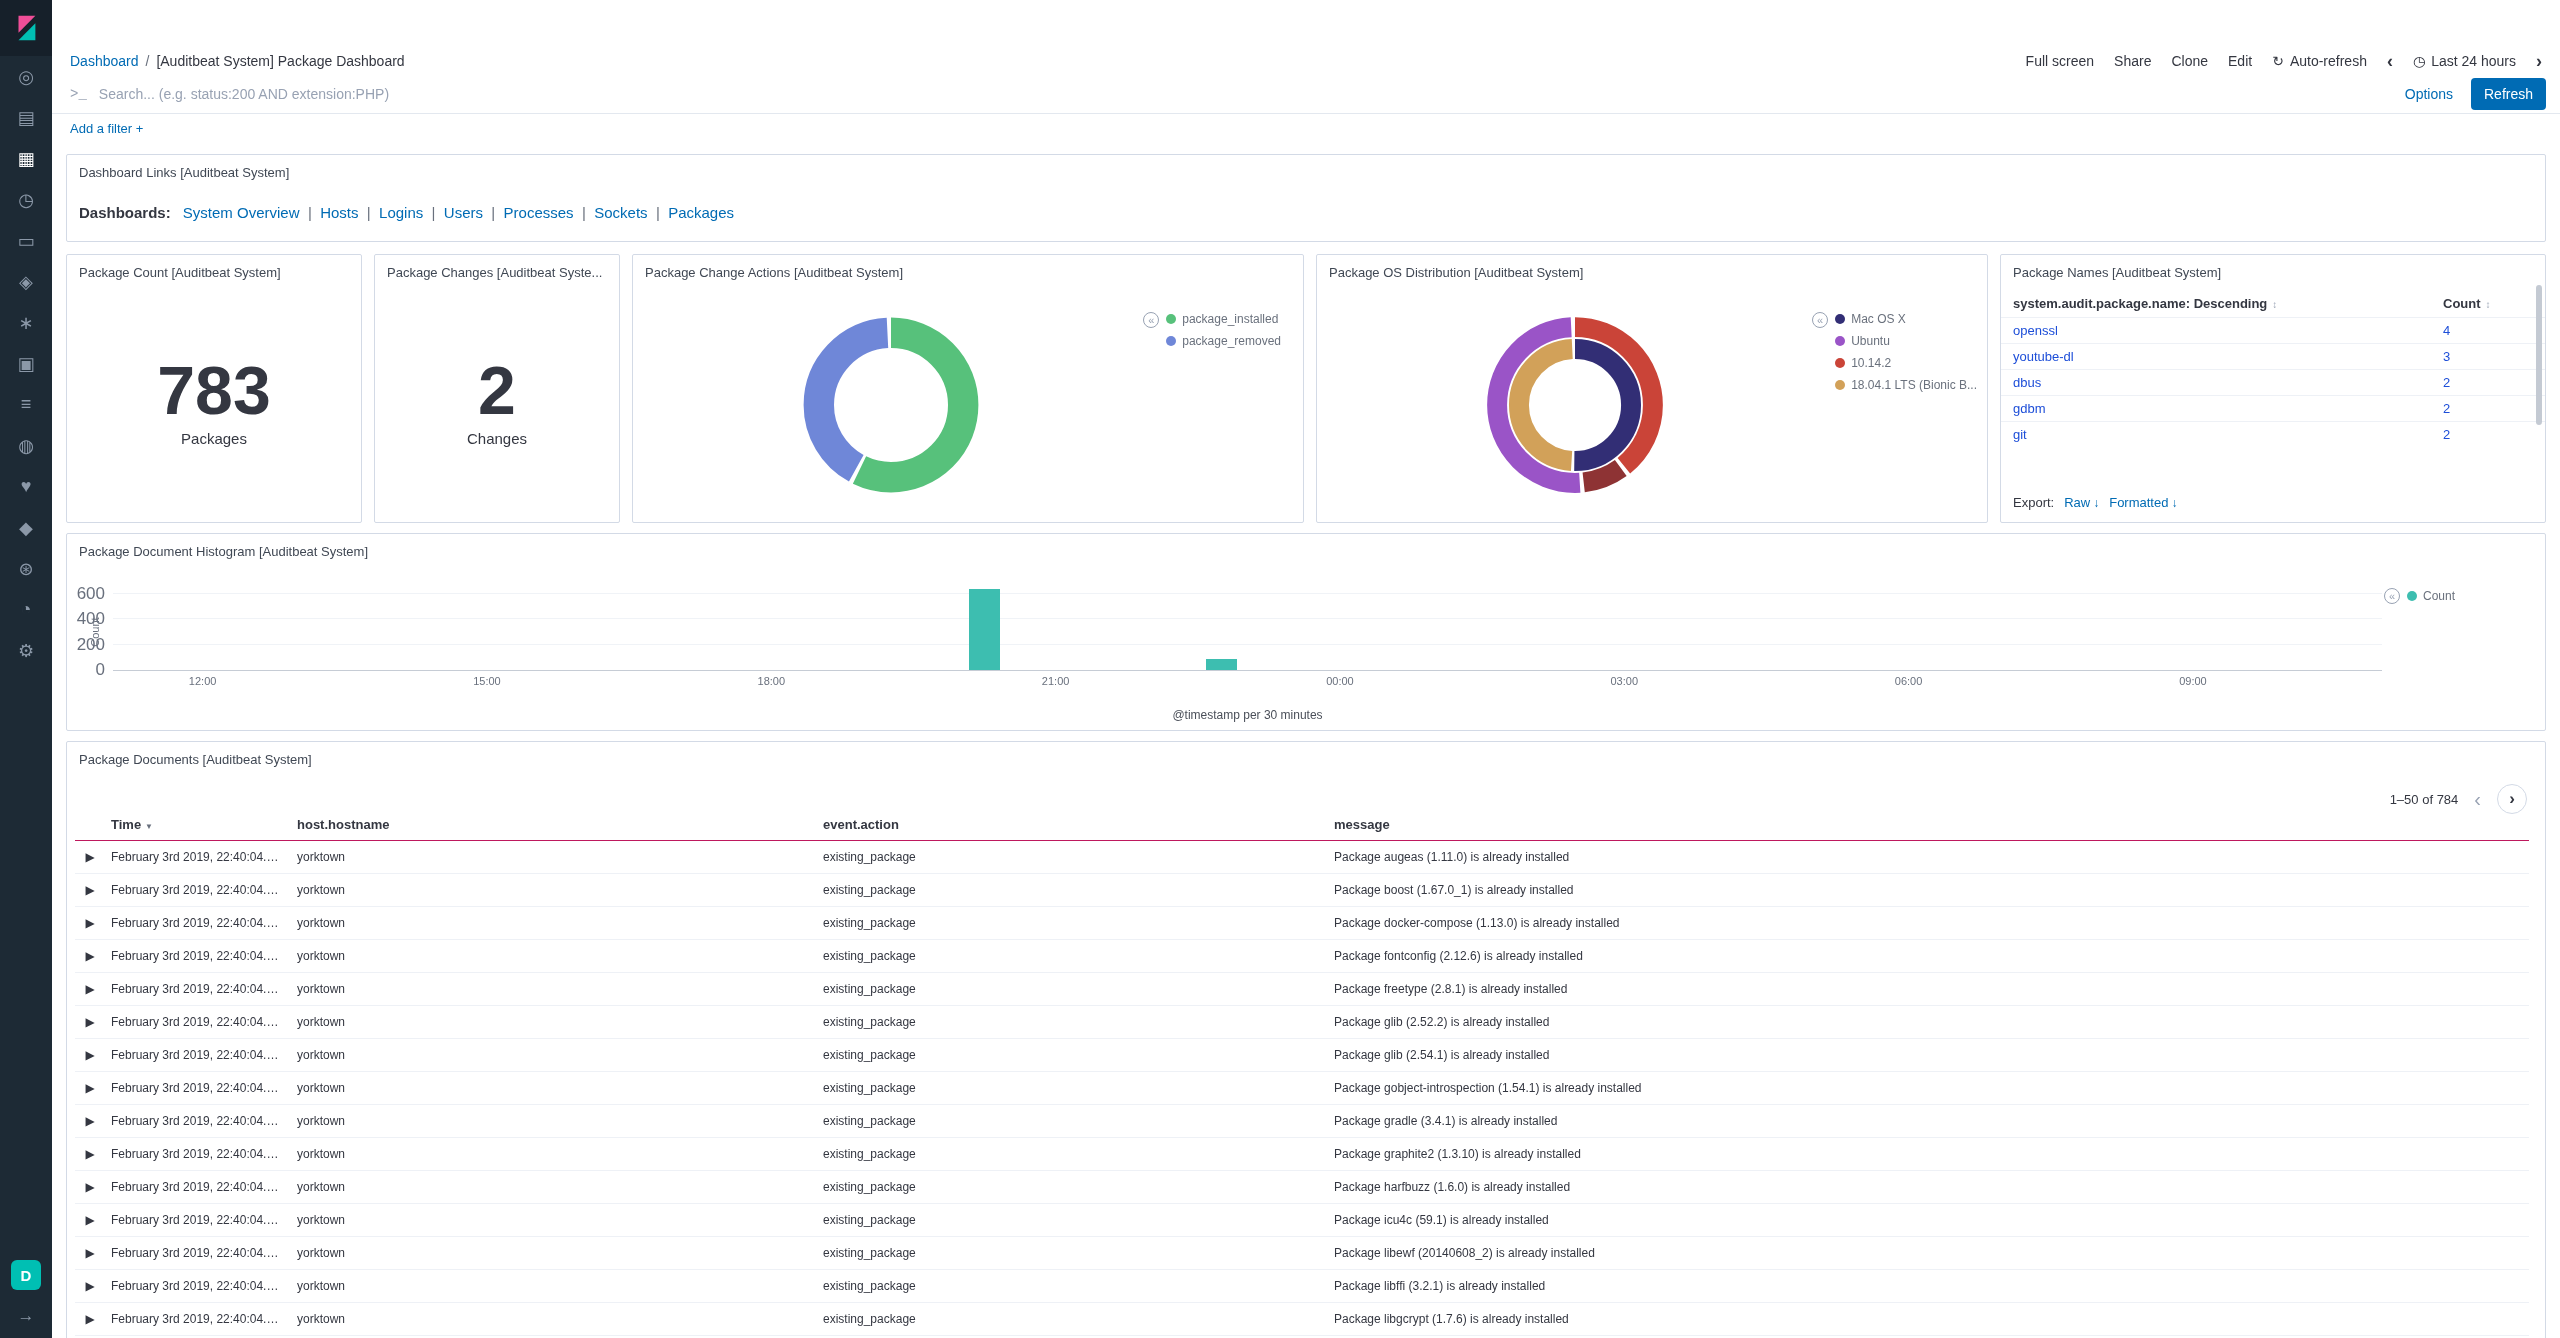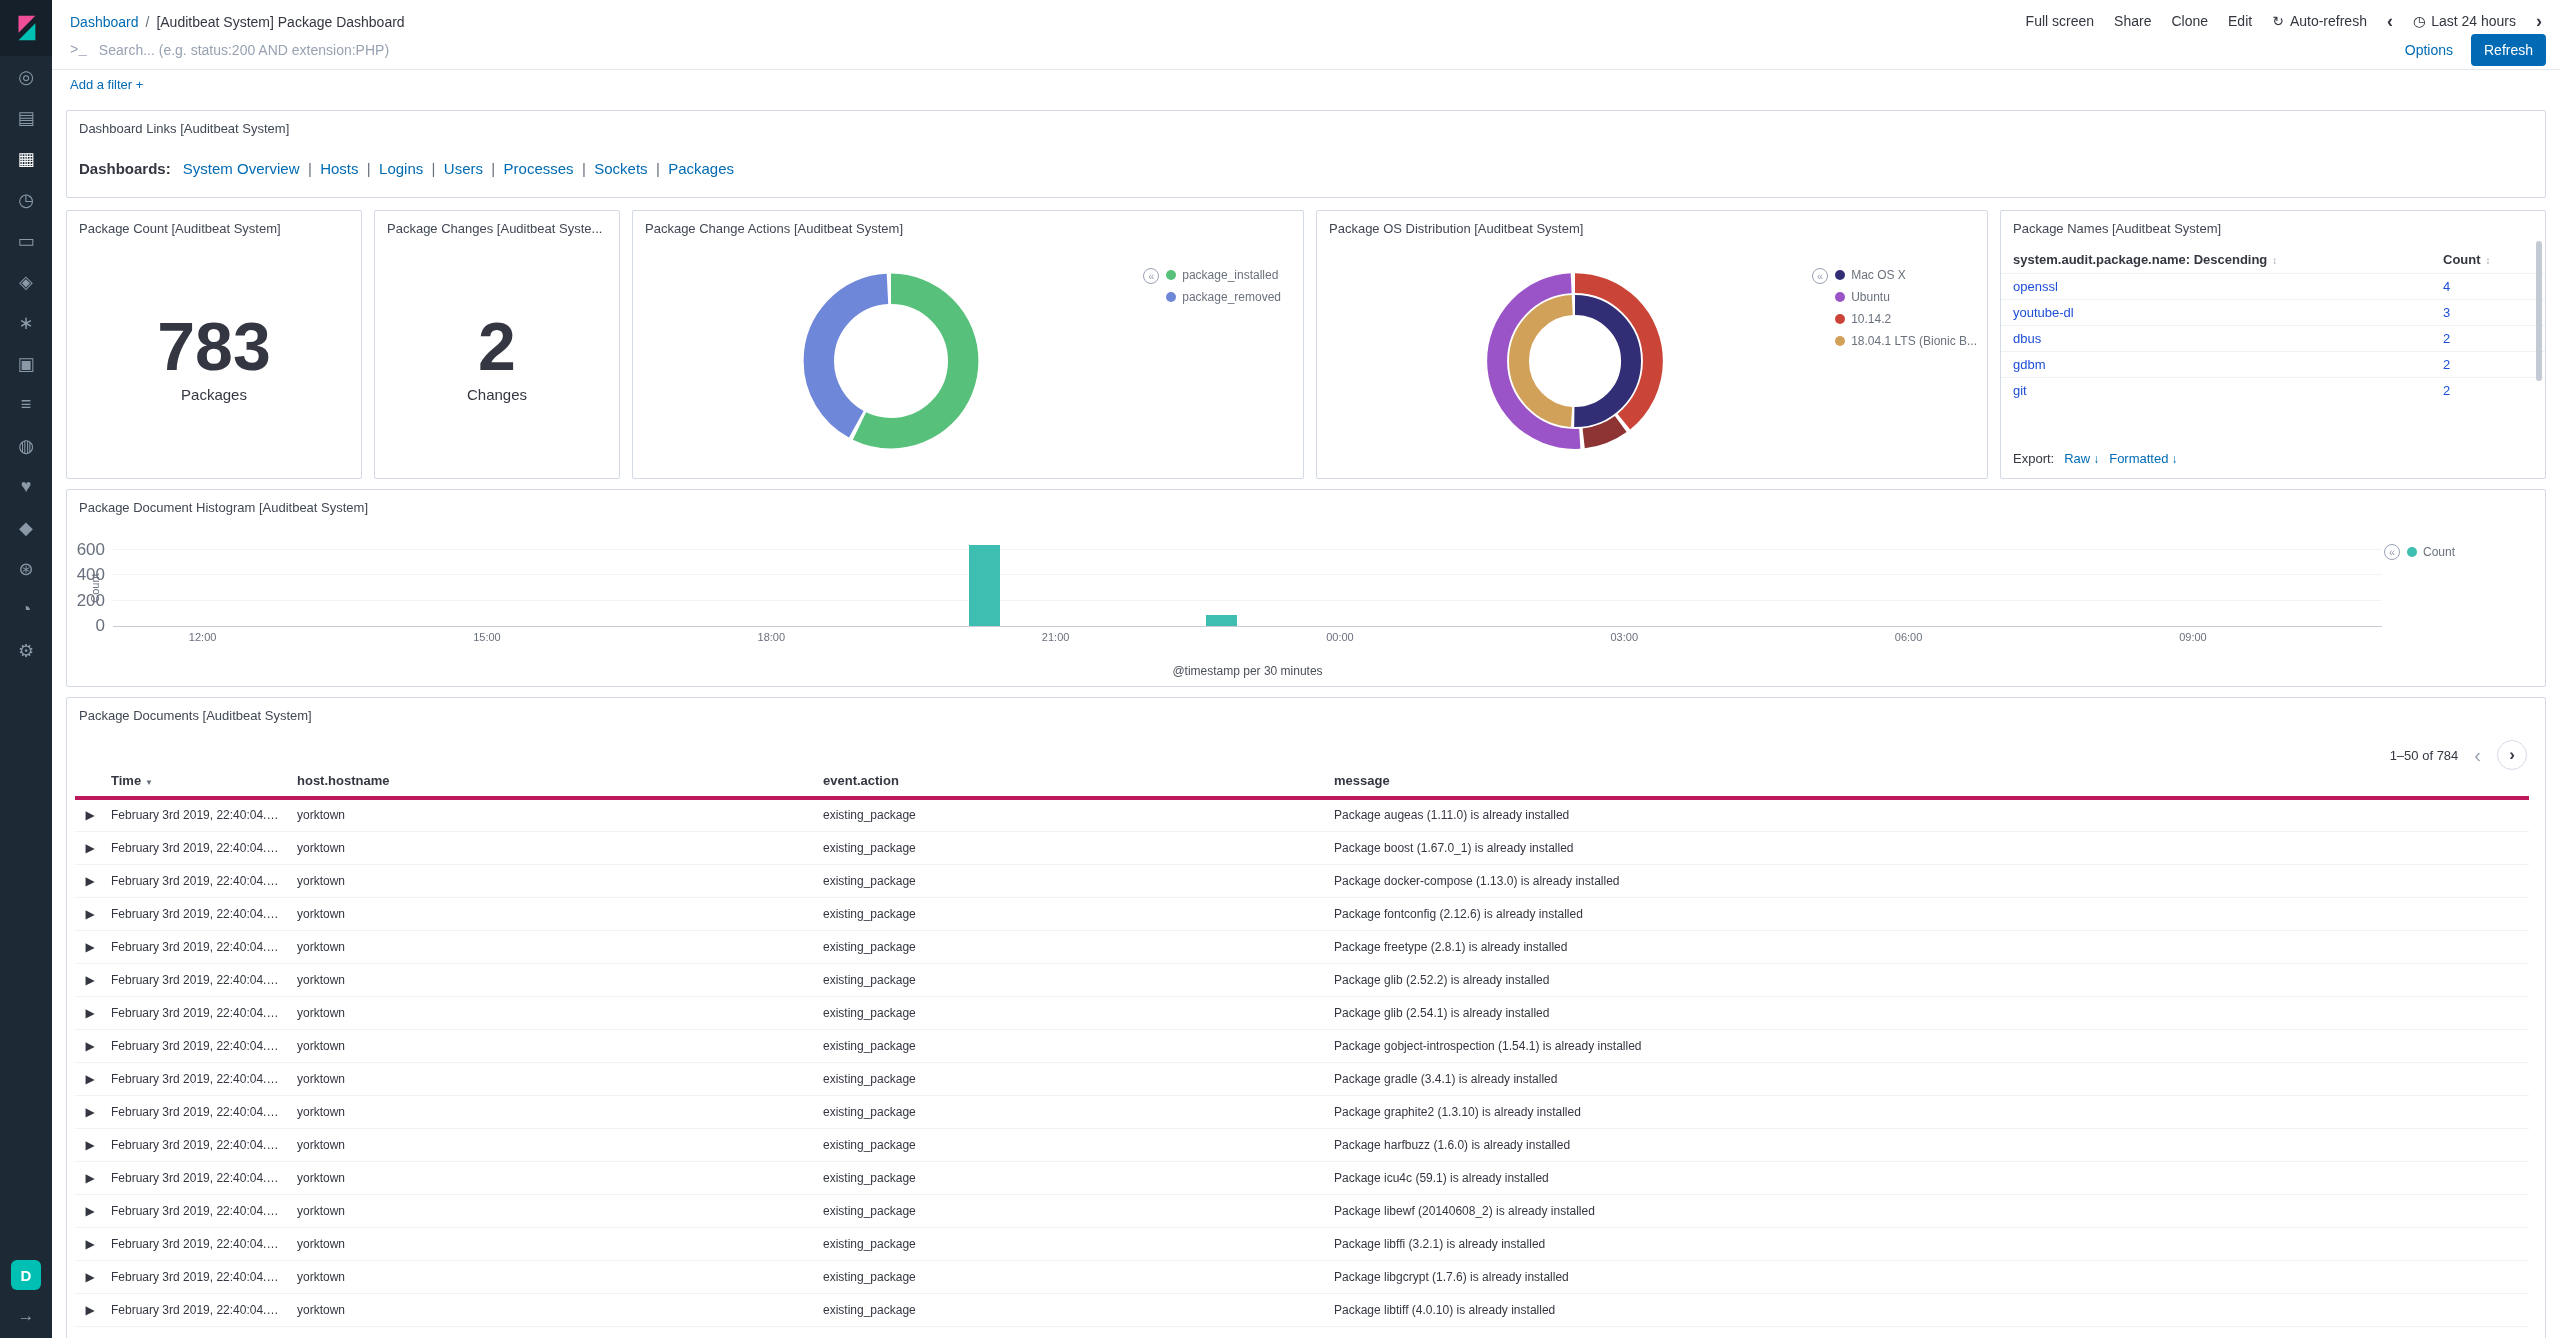--- a/index.html
+++ b/index.html
@@ -9,21 +9,21 @@
   .sidebar{width:52px;background:#1d2a35;display:flex;flex-direction:column;align-items:center;flex-shrink:0;}
   .logo{width:52px;height:56px;background:#16202a;display:flex;align-items:center;justify-content:center;cursor:pointer;}
   .nav-items{display:flex;flex-direction:column;align-items:center;width:52px;}
   .nav-item{width:52px;height:41px;display:flex;align-items:center;justify-content:center;color:#8b98a8;font-size:18px;cursor:pointer;}
   .nav-item.active{color:#ffffff;}
   .sidebar-spacer{flex:1;}
   .space-badge{width:30px;height:30px;border-radius:6px;background:#00bfb3;color:#fff;font-size:15px;font-weight:bold;display:flex;align-items:center;justify-content:center;margin-bottom:16px;cursor:pointer;}
   .collapse-arrow{color:#8b98a8;font-size:17px;margin-bottom:12px;cursor:pointer;}
   
   .main{flex:1;display:flex;flex-direction:column;min-width:0;}
-  .topbar{height:30px;display:flex;align-items:flex-end;justify-content:space-between;padding:4px 18px 0;}
+  .topbar{height:30px;display:flex;align-items:center;justify-content:space-between;padding:4px 18px 0;margin-top:44px;}
   .breadcrumb{font-size:14px;display:flex;gap:7px;align-items:center;}
   .crumb-link{color:#006bb4;text-decoration:none;cursor:pointer;}
   .crumb-sep{color:#69707d;}
   .crumb-current{color:#343741;}
   .top-menu{display:flex;align-items:center;gap:20px;font-size:14px;color:#343741;}
   .top-actions{display:flex;gap:20px;}
   .top-action{cursor:pointer;display:flex;align-items:center;gap:6px;white-space:nowrap;}
   .refresh-glyph,.clock-glyph{font-size:14px;color:#343741;}
   .chev{font-size:18px;font-weight:bold;cursor:pointer;line-height:1;}
   .querybar{height:40px;display:flex;align-items:center;padding:0 14px 0 18px;border-bottom:1px solid #e3e8ef;}
@@ -84,21 +84,21 @@
   
   .p-docs{height:700px;}
   .docs-pagination{position:absolute;top:42px;right:18px;display:flex;align-items:center;gap:16px;font-size:13px;color:#343741;}
   .page-prev{font-size:20px;color:#98a2b3;cursor:pointer;line-height:1;}
   .page-next{width:30px;height:30px;border:1px solid #d3dae6;border-radius:50%;display:flex;align-items:center;justify-content:center;font-size:17px;font-weight:bold;color:#343741;cursor:pointer;}
   .docs-table{width:calc(100% - 24px);margin:42px 8px 0;border-collapse:collapse;table-layout:fixed;}
   .c-caret{width:30px;}
   .c-time{width:186px;}
   .c-host{width:526px;}
   .c-action{width:511px;}
-  .docs-table th{text-align:left;font-size:13px;font-weight:bold;color:#343741;padding:8px 6px;border-bottom:4px solid #be185d;}
+  .docs-table th{text-align:left;font-size:13px;font-weight:bold;color:#343741;padding:8px 6px;border-bottom:1px solid #be185d;}
   .docs-table td{font-size:12px;color:#343741;padding:0 6px;height:33px;border-bottom:1px solid #eef1f6;white-space:nowrap;overflow:hidden;text-overflow:ellipsis;}
   .caret-cell{font-size:9px;color:#343741;cursor:pointer;text-align:center;}
   .sort-caret-sm{font-size:8px;color:#69707d;margin-left:4px;}
 </style>
 </head>
 <body>
 
 <div class="app">
 
   <nav class="sidebar">

